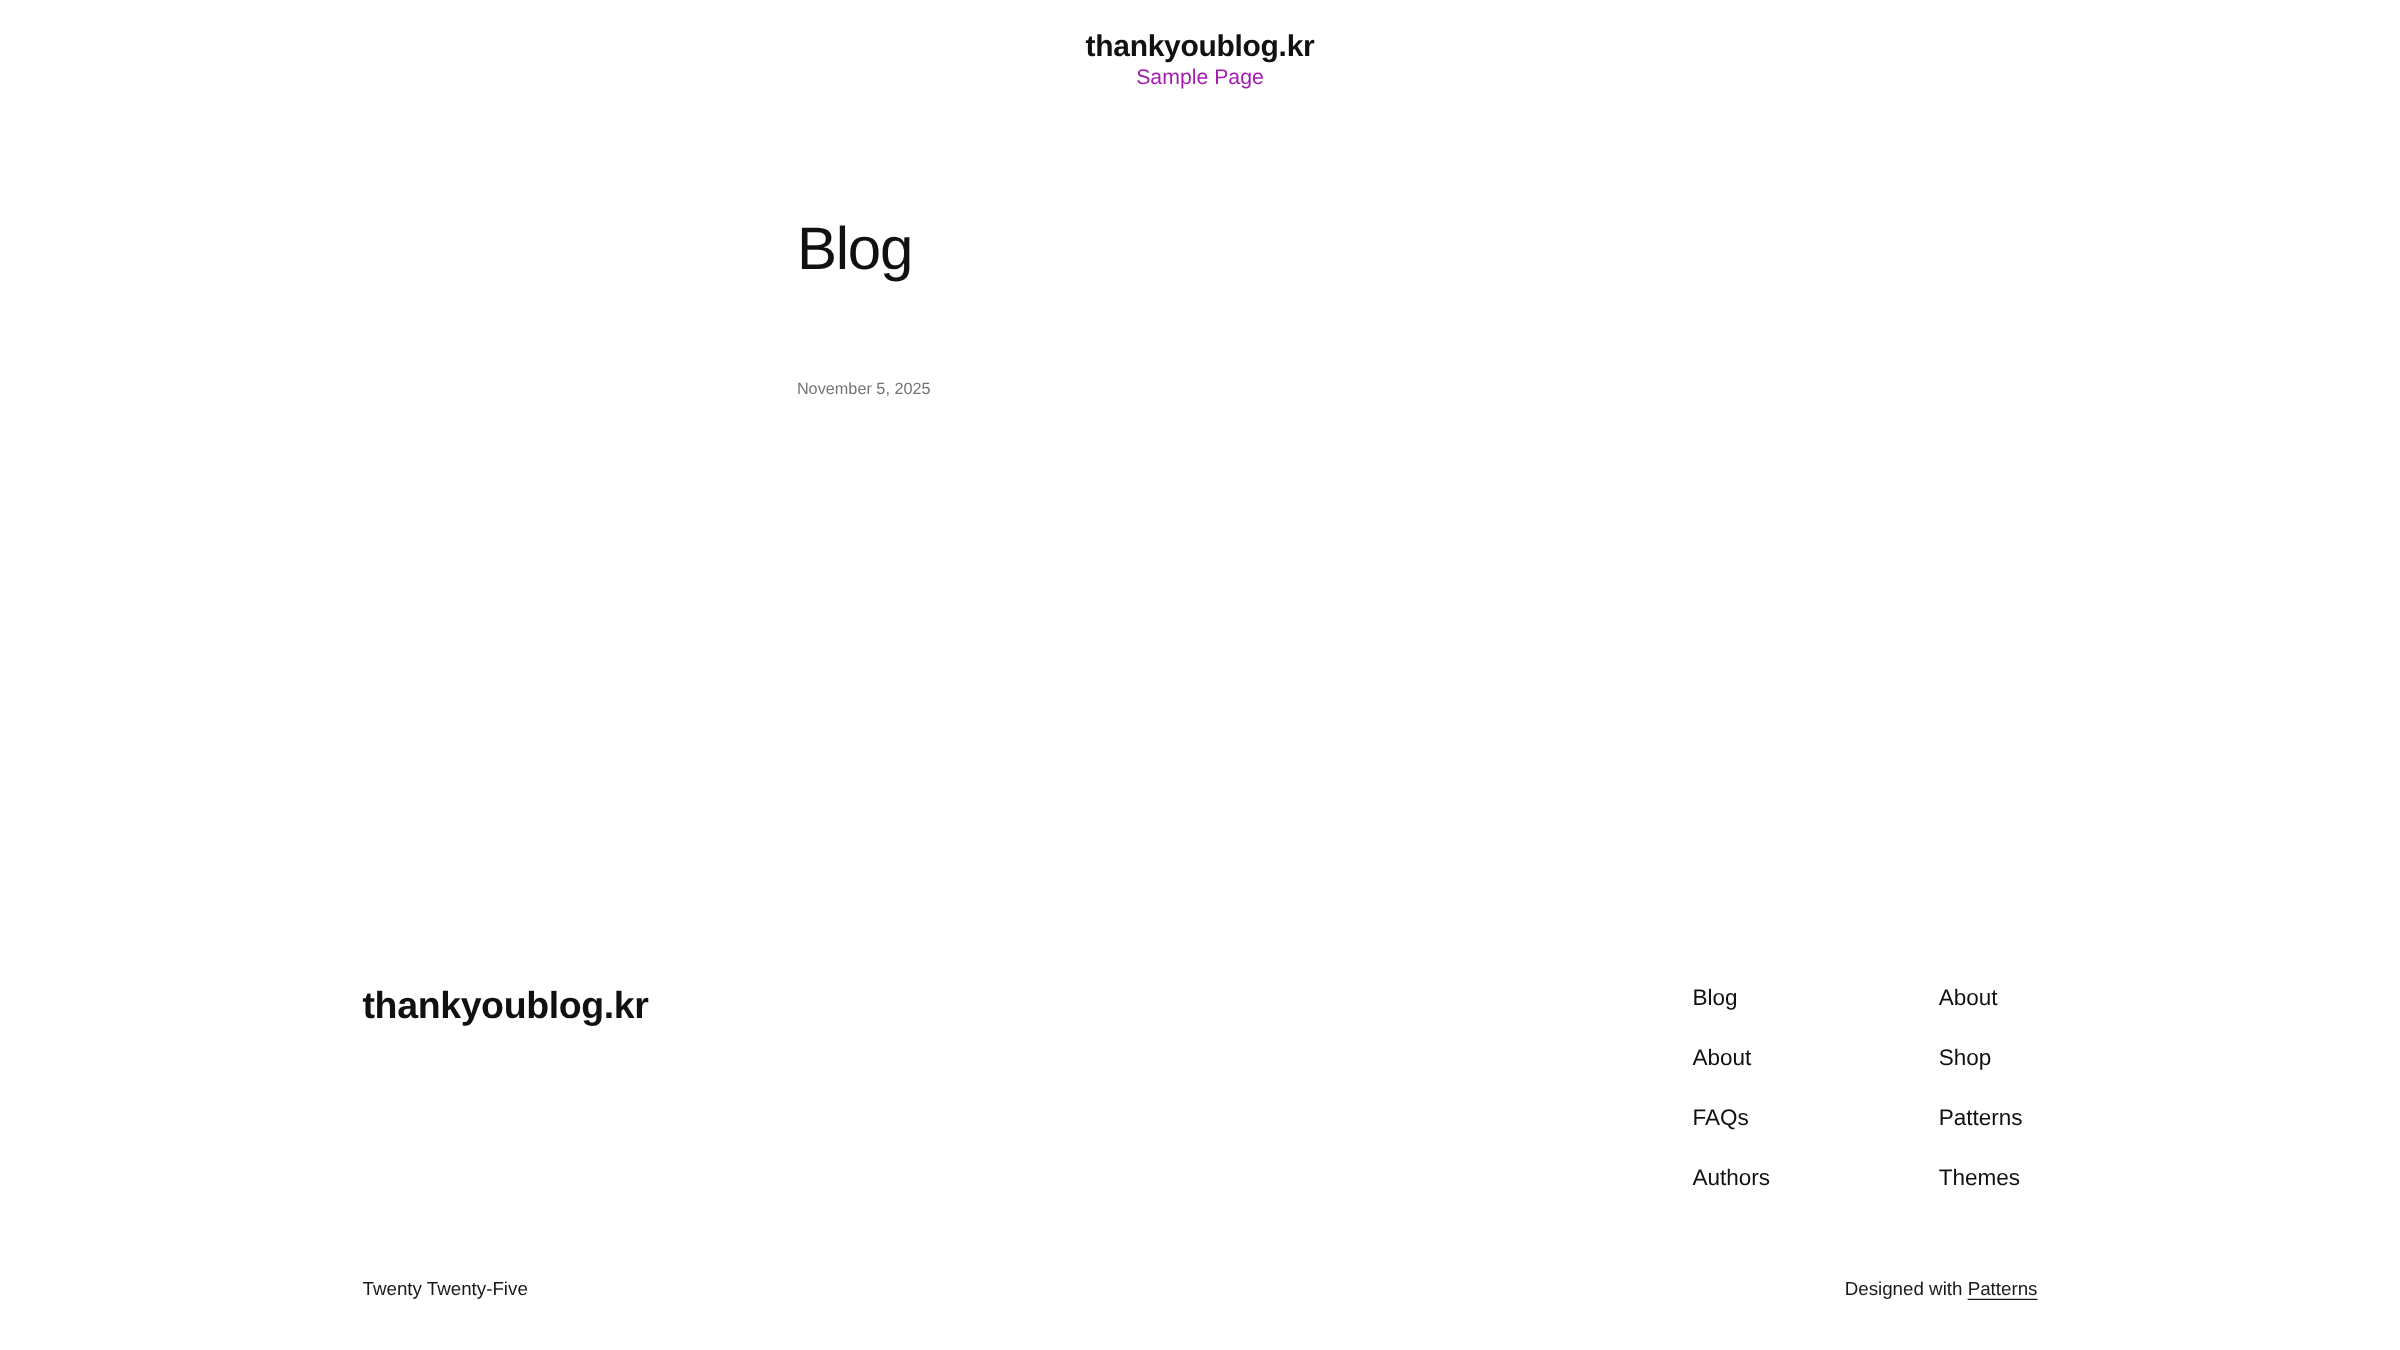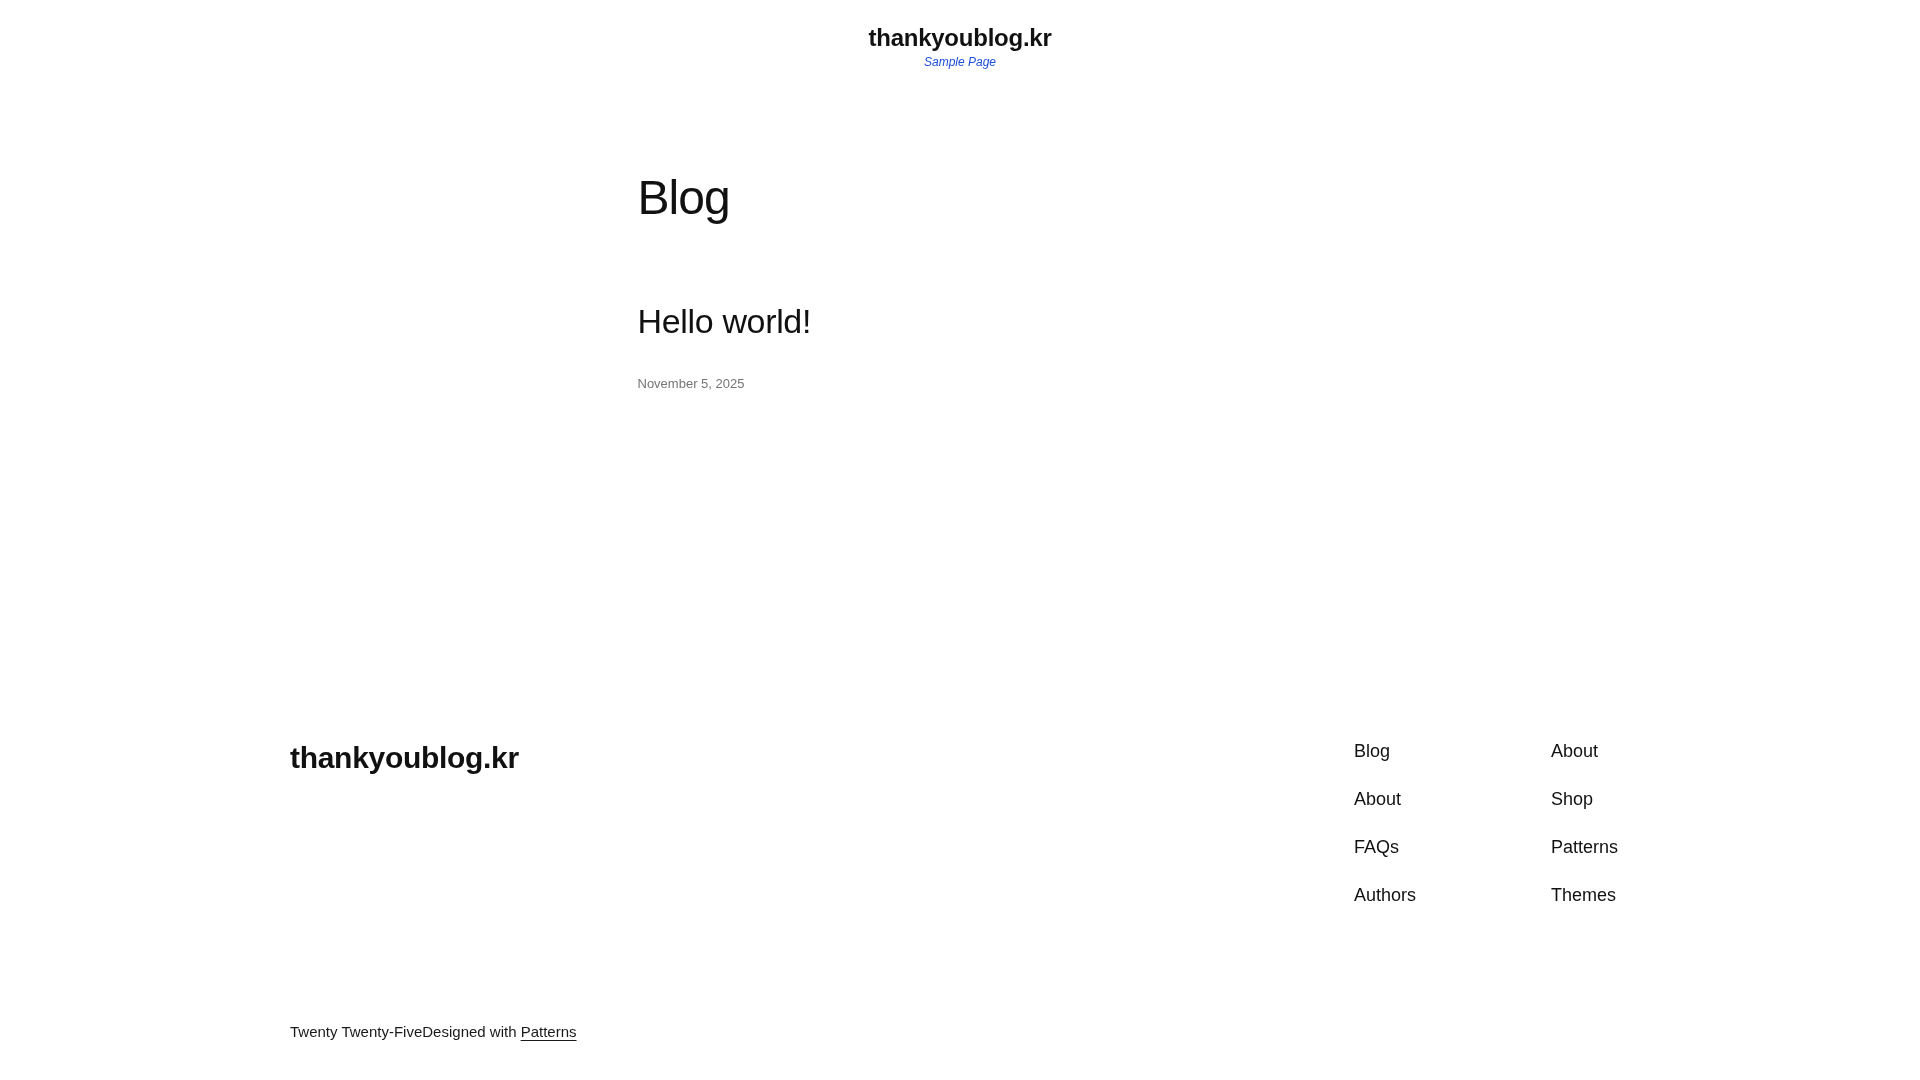--- a/index.html
+++ b/index.html
@@ -29,26 +29,25 @@
   }
   .site-title {
     font-size: 24px;
     font-weight: 700;
     letter-spacing: -0.01em;
     color: #111111;
     text-decoration: none;
     cursor: pointer;
   }
   .header-nav a {
-    font-size: 12px;
+    font-size: 17px;
     font-weight: 400;
-    color: #1d4ed8;
+    color: #a21caf;
     text-decoration: none;
     cursor: pointer;
-    font-style: italic;
   }
   
   .site-main {
     flex: 1 0 auto;
   }
   .content-column {
     width: 645px;
     margin: 0 auto;
   }
   .page-title {
@@ -118,23 +117,23 @@
   }
   .footer-col li:last-child { margin-bottom: 12px; }
   .footer-col a {
     font-size: 18px;
     font-weight: 400;
     color: #111111;
     text-decoration: none;
     cursor: pointer;
   }
   .footer-bottom {
-    margin-top: 105px;
+    margin-top: 58px;
     display: flex;
-    justify-content: flex-start;
+    justify-content: space-between;
     align-items: center;
     font-size: 15px;
     color: #1a1a1a;
   }
   .credit a {
     color: #1a1a1a;
     text-decoration: underline;
     text-underline-offset: 3px;
     cursor: pointer;
   }
@@ -149,23 +148,20 @@
       <a>Sample Page</a>
     </nav>
   </div>
 </header>
 
 <main class="site-main">
   <div class="content-column">
     <h1 class="page-title">Blog</h1>
 
     <article class="post">
-      <h2 class="post-title">
-        <a>Hello world!</a>
-      </h2>
       <div class="post-date">November 5, 2025</div>
     </article>
   </div>
 </main>
 
 <footer class="site-footer">
   <div class="container">
     <div class="footer-top">
       <a class="footer-site-title">thankyoublog.kr</a>
 

